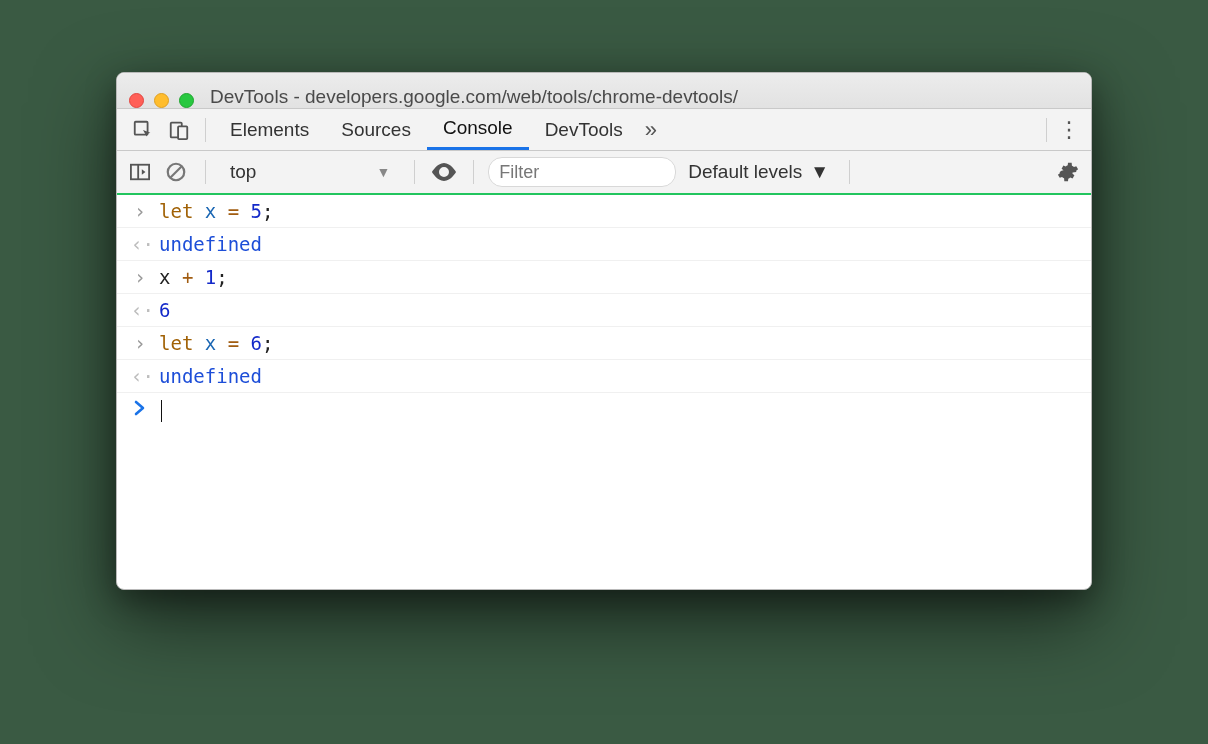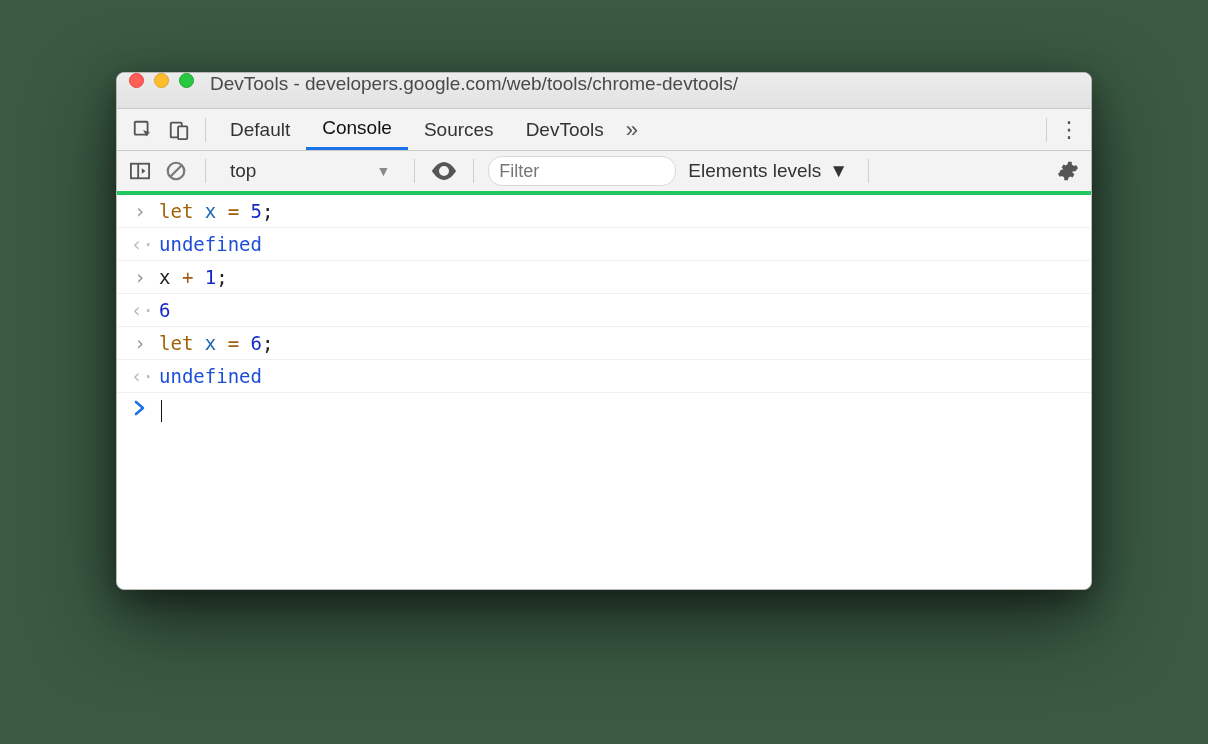--- a/index.html
+++ b/index.html
@@ -23,21 +23,21 @@
     border: 1px solid #b9b9b9;
     display: flex;
     flex-direction: column;
   }
   
   .titlebar {
     height: 36px;
     background: linear-gradient(#ececec,#e2e2e2);
     border-bottom: 1px solid #c9c9c9;
     display: flex;
-    align-items: flex-start;
+    align-items: flex-end;
     padding: 0 12px;
     gap: 10px;
   }
   .traffic { display: flex; gap: 10px; }
   .dot { width: 15px; height: 15px; border-radius: 50%; }
   .dot.red { background:#ff5f57; border:1px solid #e24640;}
   .dot.yellow { background:#ffbd2e; border:1px solid #dfa022;}
   .dot.green { background:#28c840; border:1px solid #1fa52f;}
   .title {
     color:#4a4a4a;
@@ -76,21 +76,21 @@
     color:#111;
     border-bottom: 3px solid #1a73e8;
     margin-bottom:-1px;
   }
   .spacer { flex:1; }
   .kebab { font-size:22px; color:#555; width:28px;text-align:center;}
   .expand { font-size:22px; color:#555; padding:0 6px;}
   
   .toolbar {
     height: 44px;
-    border-bottom: 4px solid #22c55e;
+    border-bottom: 2px solid #22c55e;
     background:#f3f3f3;
     display:flex;
     align-items:center;
     padding:0 8px;
     gap:6px;
     font-size:19px;
     color:#555;
   }
   .tb-icon { width:30px;height:30px;display:flex;align-items:center;justify-content:center;}
   .ctx-select {
@@ -179,23 +179,23 @@
       </svg>
     </div>
     <div class="ts-icon">
       <svg width="22" height="22" viewBox="0 0 24 24" fill="none" stroke="#555" stroke-width="2">
         <rect x="3" y="4" width="12" height="16" rx="1"></rect>
         <rect x="11" y="8" width="10" height="14" rx="1" fill="#f3f3f3"></rect>
       </svg>
     </div>
     <div class="vsep"></div>
     <div id="tabs-mount" style="display: flex; height: 100%;">
-        <div class="tab">Default</div>
+        <div class="tab">Elements</div>
+        <div class="tab">Sources</div>
         <div class="tab active">Console</div>
-        <div class="tab">Sources</div>
         <div class="tab">DevTools</div>
       </div>
     <div class="expand">»</div>
     <div class="spacer"></div>
     <div class="vsep"></div>
     <div class="kebab">⋮</div>
   </div>
 
   <div class="toolbar">
     <div class="tb-icon">
@@ -220,21 +220,21 @@
     <div class="tb-icon">
       <svg width="26" height="18" viewBox="0 0 26 18" fill="#555">
         <path d="M13 0 C6 0 1 9 1 9 s5 9 12 9 12-9 12-9 S20 0 13 0z M13 14 a5 5 0 1 1 0-10 5 5 0 0 1 0 10z"></path>
       </svg>
     </div>
     <div class="vsep"></div>
     <div class="filter">
       <span>Filter</span>
     </div>
     <div class="levels">
-      <span>Elements levels</span>
+      <span>Default levels</span>
       <span class="tri">▼</span>
     </div>
     <div class="vsep"></div>
     <div class="tb-icon gear">
       <svg width="22" height="22" viewBox="0 0 24 24" fill="#555">
         <path d="M12 8a4 4 0 1 0 0 8 4 4 0 0 0 0-8zm9 4a8.9 8.9 0 0 0-.1-1.3l2.1-1.6-2-3.5-2.5 1a9 9 0 0 0-2.2-1.3L16 2h-4l-.3 2.7a9 9 0 0 0-2.2 1.3l-2.5-1-2 3.5 2.1 1.6A8.9 8.9 0 0 0 3 12c0 .4 0 .9.1 1.3L1 14.9l2 3.5 2.5-1a9 9 0 0 0 2.2 1.3L8 22h4l.3-2.7a9 9 0 0 0 2.2-1.3l2.5 1 2-3.5-2.1-1.6c.1-.4.1-.9.1-1.3z"></path>
       </svg>
     </div>
   </div>
 

